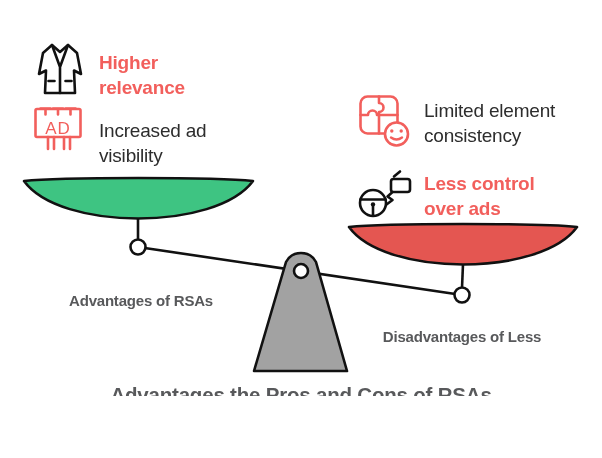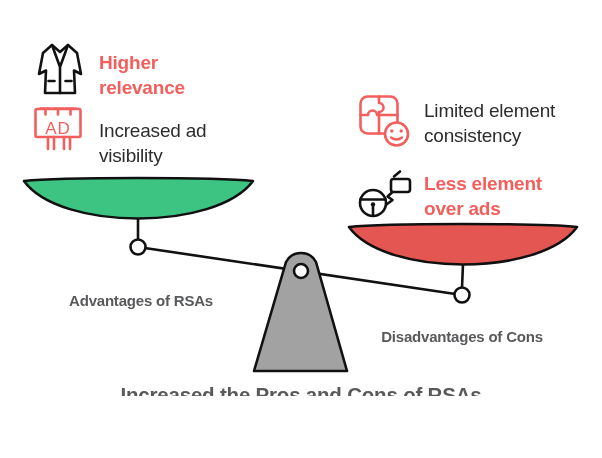--- a/index.html
+++ b/index.html
@@ -63,36 +63,36 @@
     <svg width="56" height="52" viewBox="0 0 56 52" fill="none" stroke-linecap="round" stroke-linejoin="round">
       <circle cx="15" cy="34" r="13" stroke-width="2.6" stroke="#111111"></circle>
       <path d="M2.5,30.5 H27.5" stroke-width="2.6" stroke="#111111"></path>
       <circle cx="15" cy="35.5" r="2.2" stroke="none" fill="#111111"></circle>
       <path d="M15,38 V46.5" stroke-width="2.6" stroke="#111111"></path>
       <rect x="33" y="10" width="19" height="13" rx="2.5" stroke-width="2.6" stroke="#111111"></rect>
       <path d="M36,7.5 L42,2.5" stroke-width="2.6" stroke="#111111"></path>
       <path d="M34,23.5 L29.5,27.5 L34.5,31 L28.5,35.5" stroke-width="2.6" stroke="#111111"></path>
     </svg>
   </span>
-  <div class="feature-label em" style="left:424px;top:171px;width:122px;">Less element over ads</div>
+  <div class="feature-label em" style="left:424px;top:171px;width:122px;">Less control over ads</div>
 
   <svg class="scale-svg" width="602" height="458" viewBox="0 0 602 458">
 
     <line x1="138" y1="247" x2="462" y2="295" stroke-width="2.6" stroke="#111111"></line>
 
     <line x1="138" y1="218" x2="138" y2="240" stroke-width="2.6" stroke="#111111"></line>
     <line x1="463" y1="264" x2="462" y2="288" stroke-width="2.6" stroke="#111111"></line>
 
     <path d="M24,181 C60,231 216,231 253,181 C216,177 60,177 24,181 Z" stroke-width="2.6" stroke-linejoin="round" fill="#3ec482" stroke="#111111"></path>
     <path d="M349,227 C385,277 541,277 577,227 C541,223 385,223 349,227 Z" stroke-width="2.6" stroke-linejoin="round" fill="#e45651" stroke="#111111"></path>
 
     <circle cx="138" cy="247" r="7.5" stroke-width="2.6" fill="#ffffff" stroke="#111111"></circle>
     <circle cx="462" cy="295" r="7.5" stroke-width="2.6" fill="#ffffff" stroke="#111111"></circle>
 
     <path d="M254,371 L286,262 A17,17 0 0 1 316,262 L347,371 Z" stroke-width="2.6" stroke-linejoin="round" fill="#a2a2a2" stroke="#111111"></path>
     <circle cx="301" cy="271" r="7" stroke-width="2.6" fill="#ffffff" stroke="#111111"></circle>
   </svg>
 
   <div class="side-label" style="left:41px;top:288px;width:200px;">Advantages of RSAs</div>
-  <div class="side-label" style="left:377px;top:324px;width:170px;">Disadvantages of Cons</div>
-  <div class="diagram-title">Increased the Pros and Cons of RSAs</div>
+  <div class="side-label" style="left:377px;top:324px;width:170px;">Disadvantages of Less</div>
+  <div class="diagram-title">Advantages the Pros and Cons of RSAs</div>
 
 </div>
 
 </body></html>

